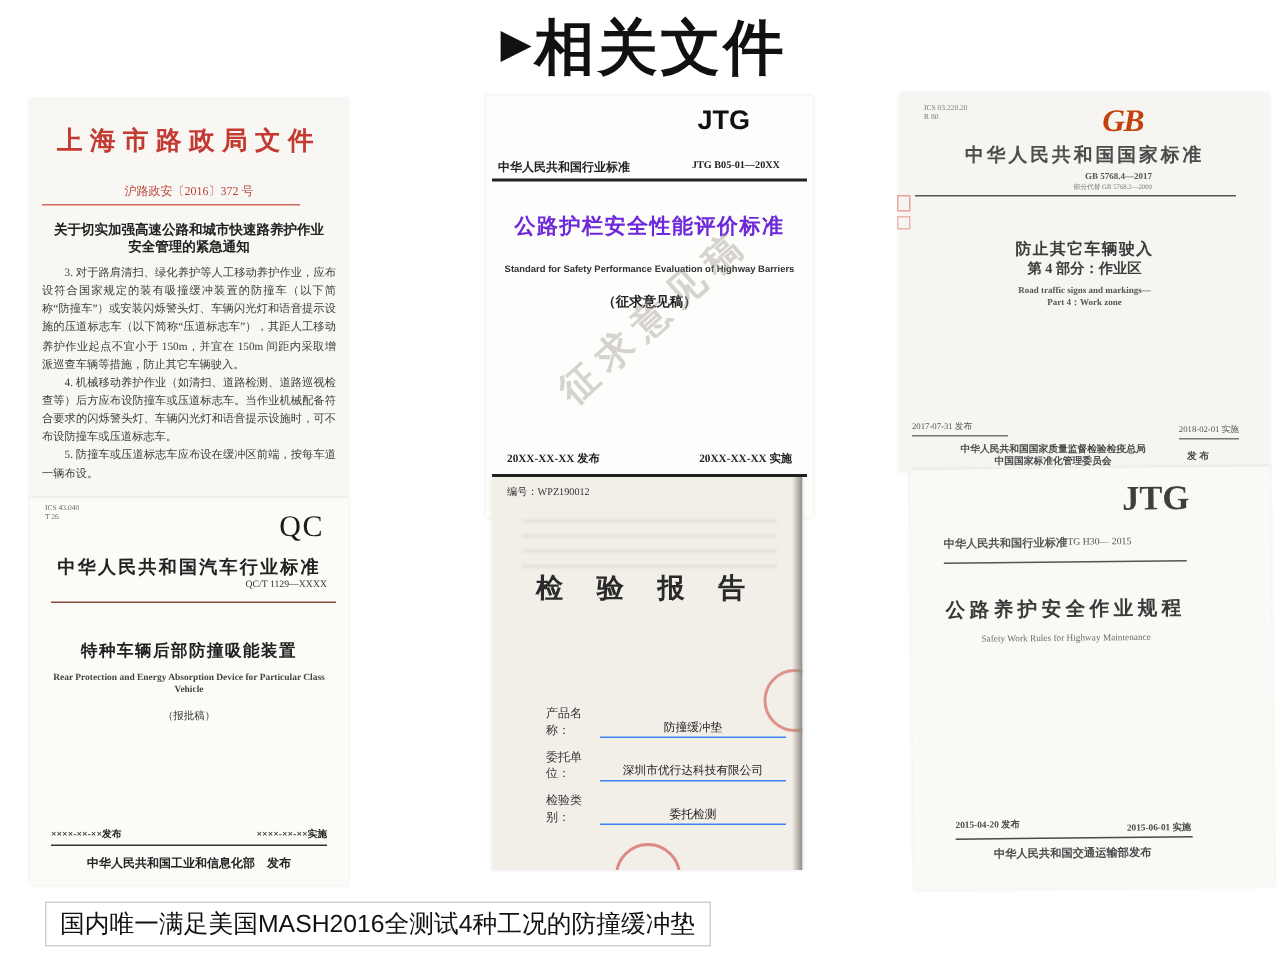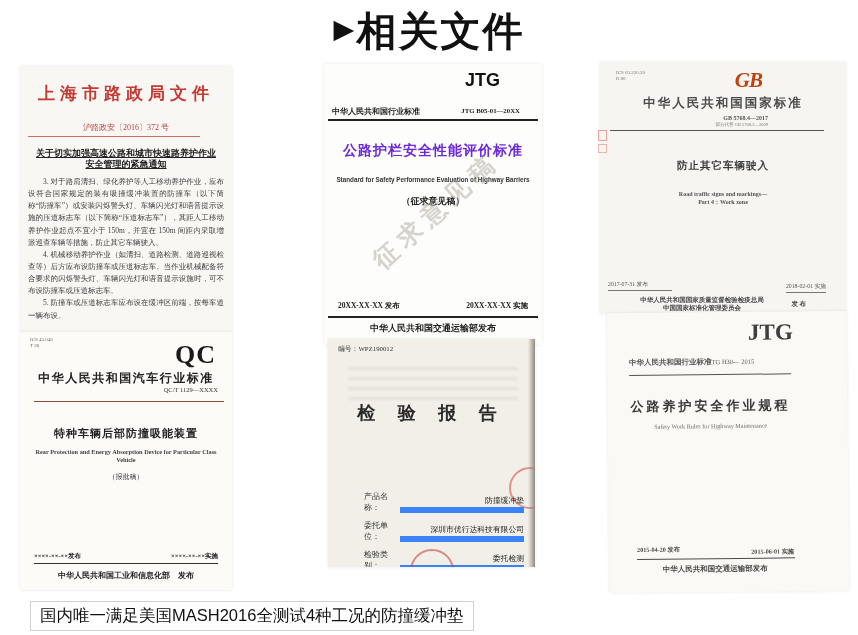--- a/index.html
+++ b/index.html
@@ -14,29 +14,29 @@
   
   .doc{position:absolute;box-shadow:0 0 3px rgba(0,0,0,0.10);}
   .doc *{position:absolute;box-sizing:border-box;}
   .ctr{text-align:center;}
 
   
   .shanghai{left:20px;top:66px;width:212px;height:266px;background:#f9f7f3;}
   .sh-header{top:16px;left:0;width:100%;font-size:17px;font-weight:bold;letter-spacing:5px;color:#c33a32;}
   .sh-number{top:56px;left:0;width:100%;font-size:8px;color:#b8423a;}
   .sh-line{top:70px;left:8px;width:172px;border-top:1.5px solid #d06b62;}
-  .sh-title{top:82px;left:0;width:100%;font-size:9px;font-weight:bold;line-height:11px;color:#222;text-decoration:underline;}
+  .sh-title{top:82px;left:0;width:100%;font-size:9px;font-weight:bold;line-height:11px;color:#222;}
   .sh-body{top:110px;left:8px;width:196px;font-size:7.5px;line-height:1.62;color:#3d3d3d;
            text-align:justify;}
   .sh-body p{position:static;margin:0;text-indent:2em;}
 
   
   .qc{left:20px;top:332px;width:212px;height:258px;background:#fcfbf8;}
   .qc-ics{top:5px;left:10px;font-size:5px;line-height:6px;color:#666;}
-  .qc-logo{top:8px;right:16px;font-size:26px;font-weight:bold;letter-spacing:1px;color:#1a1a1a;}
+  .qc-logo{top:8px;right:16px;font-size:20px;font-weight:normal;letter-spacing:1px;color:#1a1a1a;}
   .qc-name{top:38px;left:0;width:100%;font-size:12px;font-weight:bold;letter-spacing:1.5px;color:#222;}
   .qc-number{top:54px;right:14px;font-size:6.5px;color:#333;}
   .qc-line{top:69px;left:14px;width:190px;border-top:1.5px solid #8a4a3c;}
   .qc-title{top:94px;left:0;width:100%;font-size:11px;font-weight:bold;letter-spacing:1px;color:#222;}
   .qc-en{top:116px;left:8px;width:196px;font-size:6.3px;line-height:8px;font-weight:bold;color:#444;}
   .qc-draft{top:140px;left:0;width:100%;font-size:7px;color:#333;}
   .qc-dates{top:220px;left:14px;width:184px;height:12px;border-bottom:1.5px solid #333;font-size:6.5px;font-weight:bold;color:#222;}
   .qc-dates .l{left:0;top:0;}
   .qc-dates .r{right:0;top:0;}
   .qc-pub{top:238px;left:0;width:100%;font-size:8px;font-weight:bold;color:#222;}
@@ -54,34 +54,34 @@
   .b05-draft{top:131px;left:0;width:100%;font-size:9px;font-weight:bold;color:#222;}
   .b05-wm{top:130px;left:22px;width:180px;text-align:center;font-size:25px;letter-spacing:7px;
           color:rgba(160,152,140,0.42);transform:rotate(-42deg);font-weight:bold;white-space:nowrap;}
   .b05-dates{top:237px;left:14px;width:190px;font-size:7.5px;font-weight:bold;color:#222;height:11px;}
   .b05-dates .l{left:0;top:0;text-align:right;}
   .b05-dates .r{right:0;top:0;}
   .b05-line2{top:252px;left:4px;width:210px;border-top:2px solid #222;}
   .b05-pub{top:258px;left:0;width:100%;font-size:9px;font-weight:bold;color:#222;}
 
   
-  .report{left:328px;top:339px;width:207px;height:228px;background:#f2efe8;overflow:hidden;}
+  .report{left:328px;top:318px;width:207px;height:262px;background:#f2efe8;overflow:hidden;}
   .report::after{content:"";position:absolute;right:0;top:0;width:7px;height:100%;
      background:linear-gradient(to left,#8f8b81,rgba(143,139,129,0));}
   .rp-ghost{top:28px;left:20px;width:170px;height:40px;opacity:0.08;
      background:repeating-linear-gradient(to bottom,#555 0 3px,transparent 3px 10px);filter:blur(1px);}
   .rp-serial{top:5px;left:10px;font-size:6.8px;color:#333;}
   .rp-title{top:62px;left:0;width:100%;font-size:18px;font-weight:bold;letter-spacing:9px;color:#2a2a2a;}
   .rp-stamp-r{top:128px;right:-16px;width:42px;height:42px;border:2px solid rgba(205,70,60,0.55);border-radius:50%;}
   .rp-stamp-b{bottom:-26px;left:82px;width:44px;height:44px;border:2px solid rgba(205,70,60,0.6);border-radius:50%;}
   .rp-fields{top:152px;left:36px;width:160px;}
   .rp-row{position:static;display:flex;align-items:flex-end;margin-bottom:7px;}
   .rp-label{position:static;font-size:8px;color:#333;flex:0 0 36px;}
-  .rp-value{position:static;font-size:7.8px;color:#222;flex:1;text-align:right;
-            border-bottom:6px solid #3b82f6;padding-bottom:1px;}
+  .rp-value{position:static;font-size:7.8px;color:#222;flex:1;text-align:center;
+            border-bottom:1px solid #3b82f6;padding-bottom:1px;}
 
   
   .gb{left:600px;top:62px;width:246px;height:252px;background:#f6f5f1;}
   .gb-ics{top:8px;left:16px;font-size:5px;line-height:6px;color:#777;}
   .gb-logo{top:6px;right:84px;font-size:21px;font-weight:bold;font-style:italic;
            color:#c2410c;letter-spacing:-1px;}
   .gb-name{top:33px;left:0;width:100%;font-size:12.5px;font-weight:bold;letter-spacing:2px;color:#4c4c4c;}
   .gb-number{top:53px;right:78px;font-size:6px;font-weight:bold;color:#555;text-align:right;}
   .gb-replaces{top:60px;right:78px;font-size:4.5px;color:#777;text-align:right;}
   .gb-line{top:68px;left:10px;width:214px;border-top:1.5px solid #555;}
@@ -205,20 +205,21 @@
       <span style="position:static">R 80</span>
     </div>
     <div class="gb-logo">GB</div>
     <div class="gb-name ctr">中华人民共和国国家标准</div>
     <div class="gb-number">GB 5768.4—2017</div>
     <div class="gb-replaces">部分代替 GB 5768.2—2009</div>
     <div class="gb-line"></div>
     <div class="gb-mark1"></div>
     <div class="gb-mark2"></div>
     <div class="gb-title1 ctr">防止其它车辆驶入</div>
+    <div class="gb-title2 ctr">第 4 部分：作业区</div>
     <div class="gb-en ctr">
       <span style="position:static">Road traffic signs and markings—</span><br>
       <span style="position:static">Part 4：Work zone</span>
     </div>
     <div class="gb-dates">
       <span class="l">2017-07-31 发布</span>
       <span class="r">2018-02-01 实施</span>
     </div>
     <div class="gb-pub">
       <span style="position:static">中华人民共和国国家质量监督检验检疫总局</span><br>

